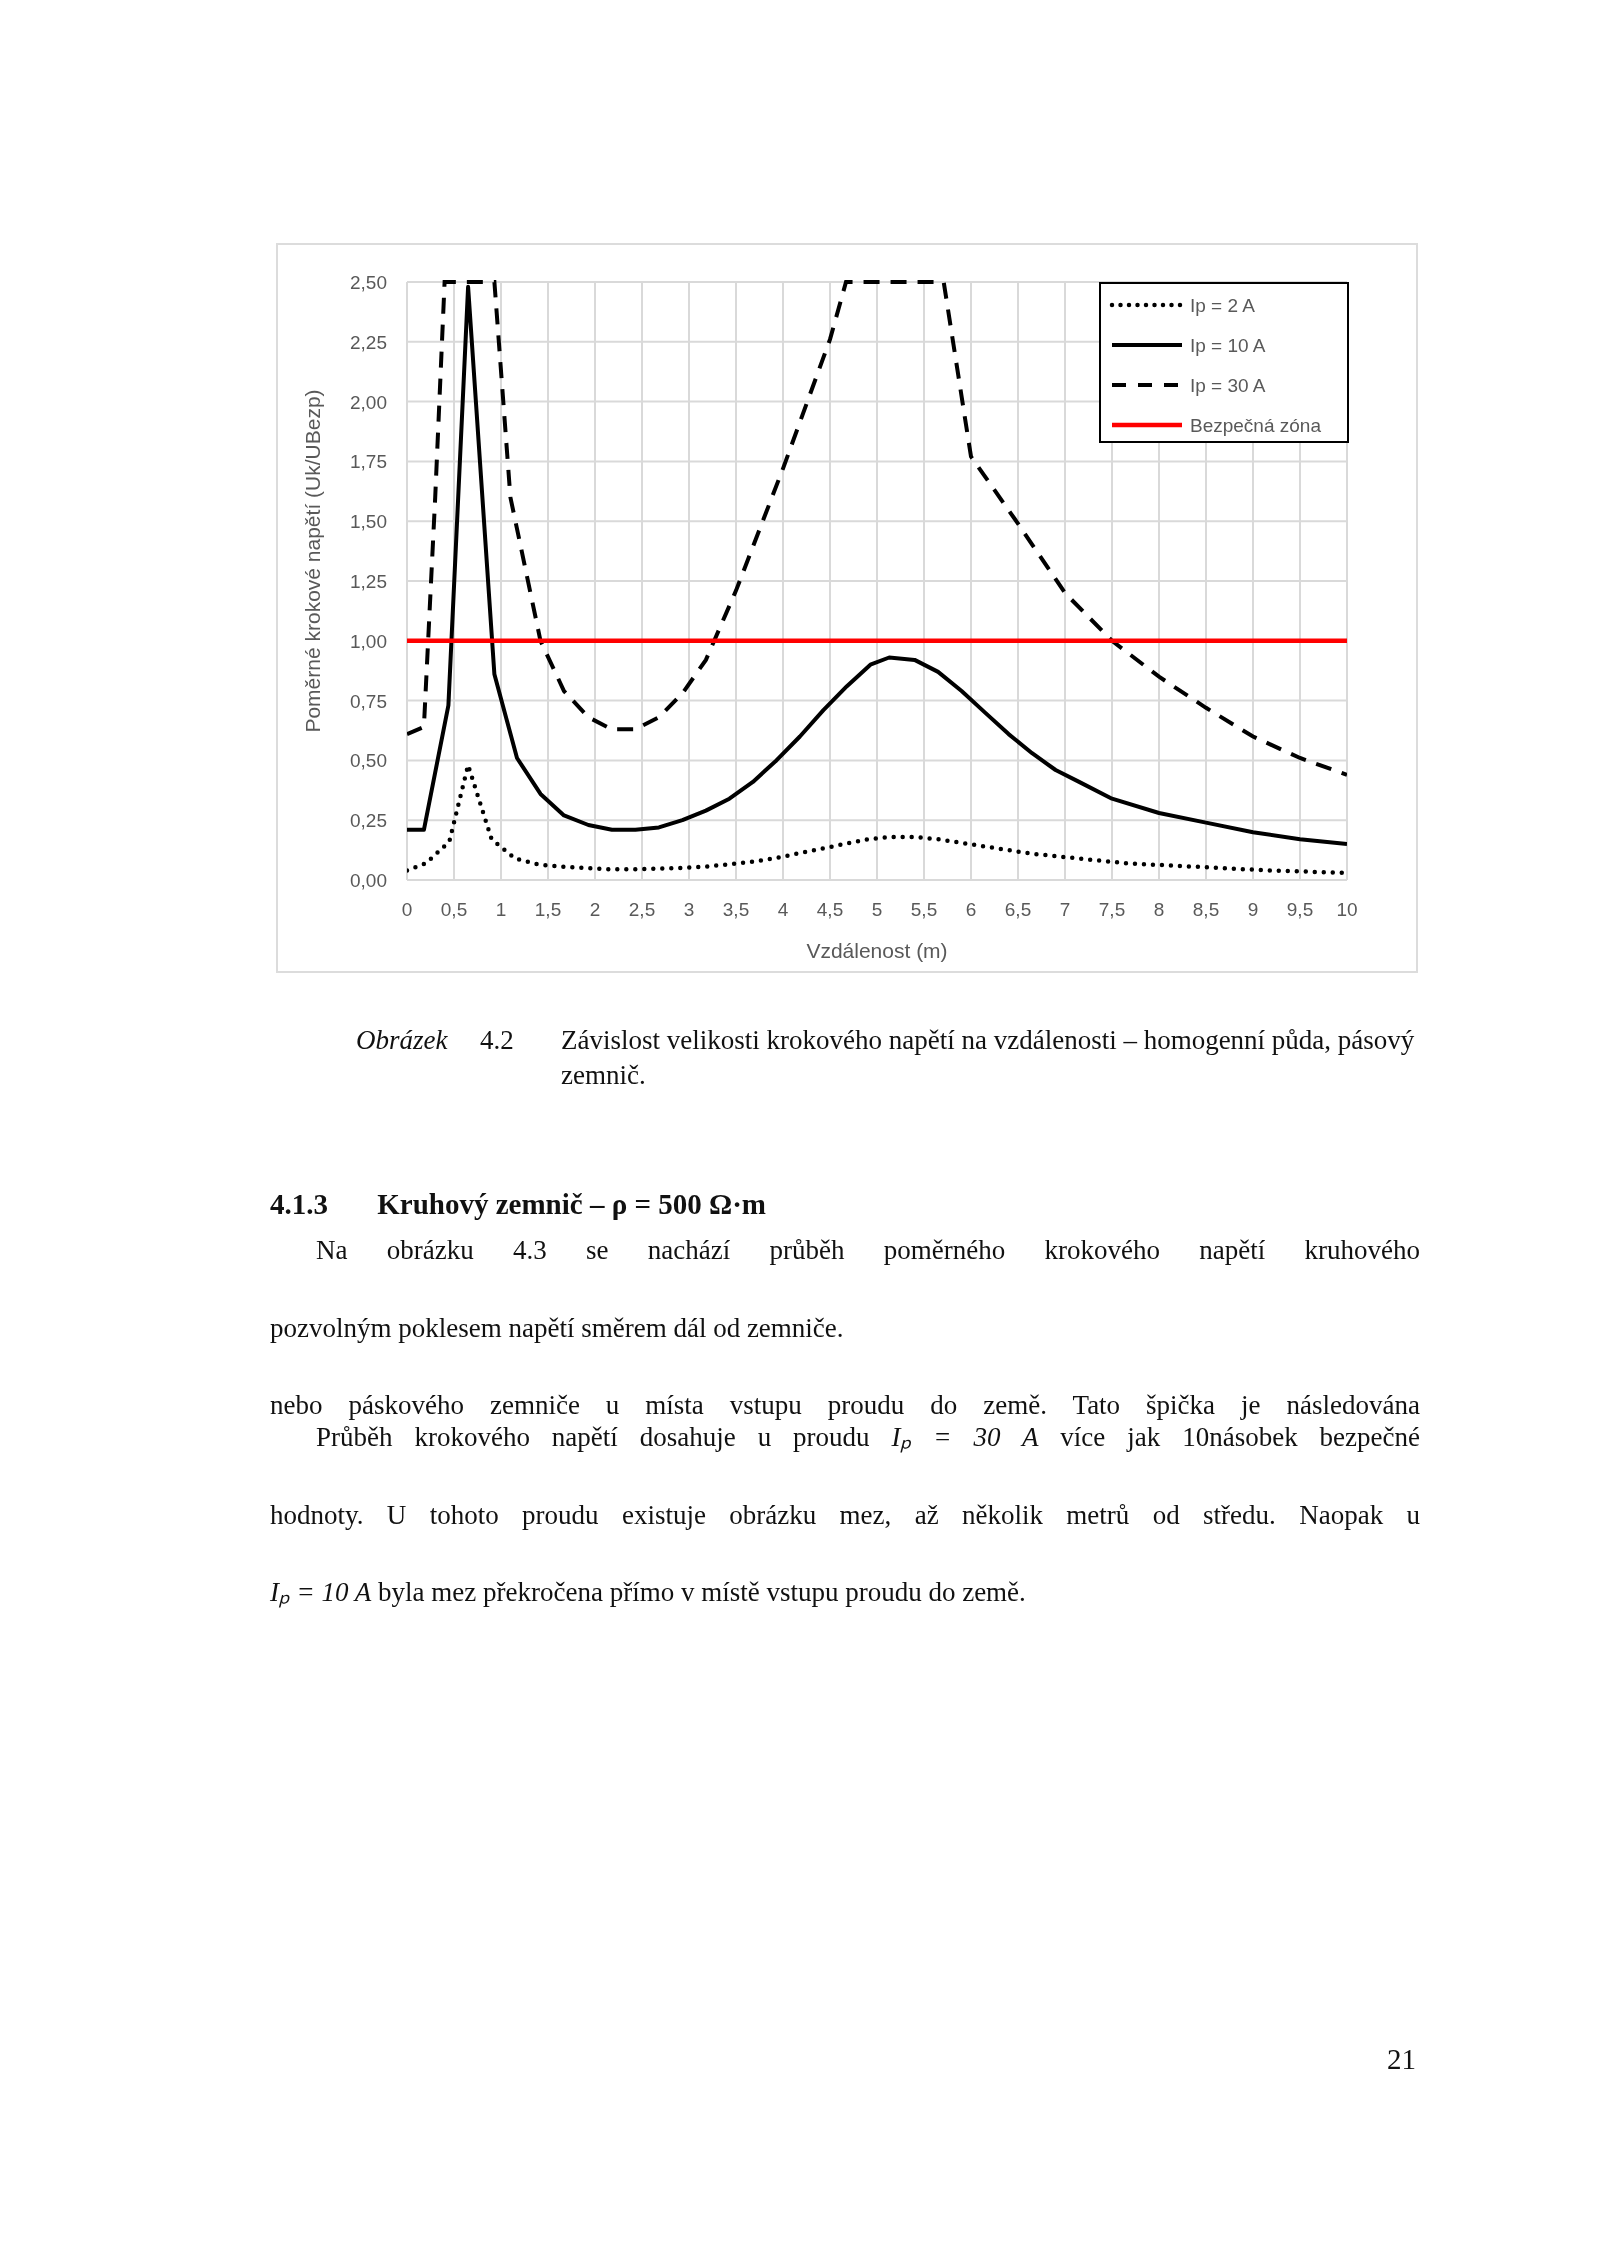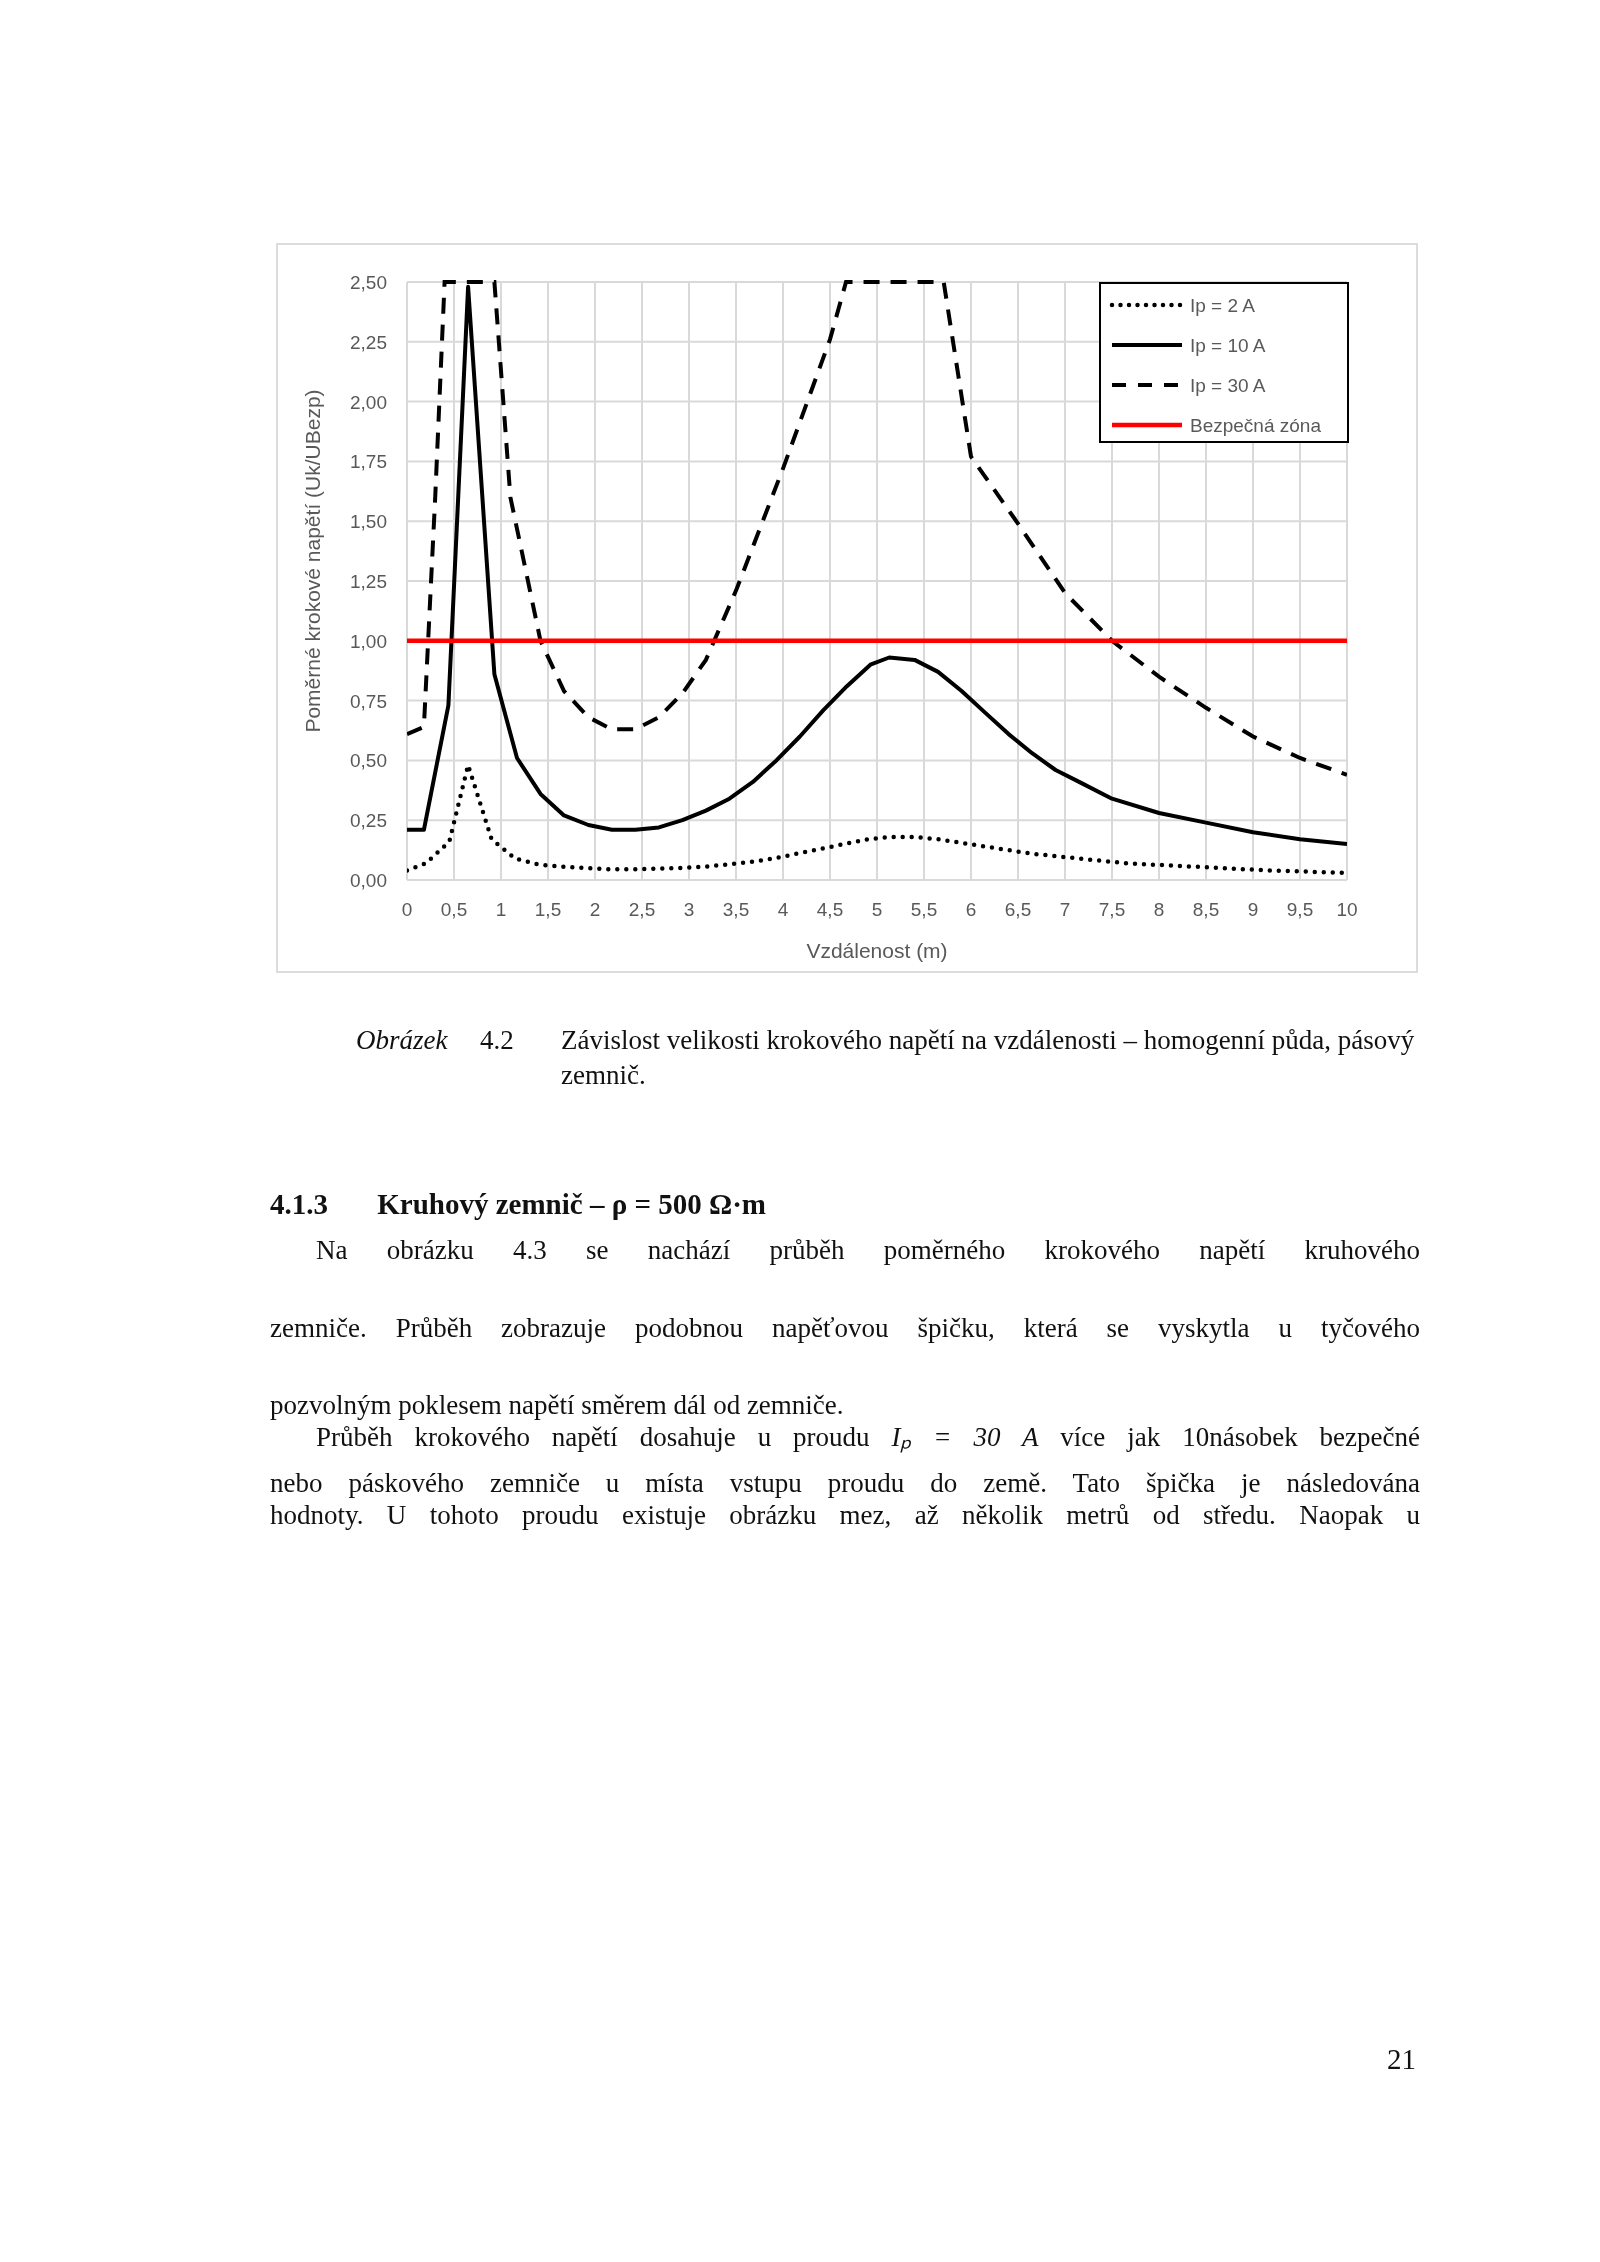--- a/index.html
+++ b/index.html
@@ -130,23 +130,23 @@
   <span class="cap-text">Závislost velikosti krokového napětí na vzdálenosti – homogenní půda, pásový zemnič.</span>
 </div>
 
 <div id="section-heading">
   <span class="num">4.1.3</span>
   <span>Kruhový zemnič – ρ = 500 Ω·m</span>
 </div>
 
 <div class="para" style="top:1196px">
   <span class="line indent">Na obrázku 4.3 se nachází průběh poměrného krokového napětí kruhového</span>
-  <span class="line">zemniče. Průběh zobrazuje podobnou napěťovou špičku, která se vyskytla u tyčového</span>
   <span class="line last">pozvolným poklesem napětí směrem dál od zemniče.</span>
   <span class="line">nebo páskového zemniče u místa vstupu proudu do země. Tato špička je následována</span>
 </div>
 
 <div class="para" style="top:1383px">
   <span class="line indent"><span>Průběh krokového napětí dosahuje u proudu </span><span class="math">Iₚ = 30 A</span><span> více jak 10násobek bezpečné</span></span>
   <span class="line">hodnoty.  U tohoto proudu existuje obrázku mez, až několik metrů od středu. Naopak u</span>
+  <span class="line last"><span class="math">Iₚ = 10 A</span><span> byla mez překročena přímo v místě vstupu proudu do země.</span></span>
 </div>
 
 <div id="page-number">21</div>
 
 </body></html>

